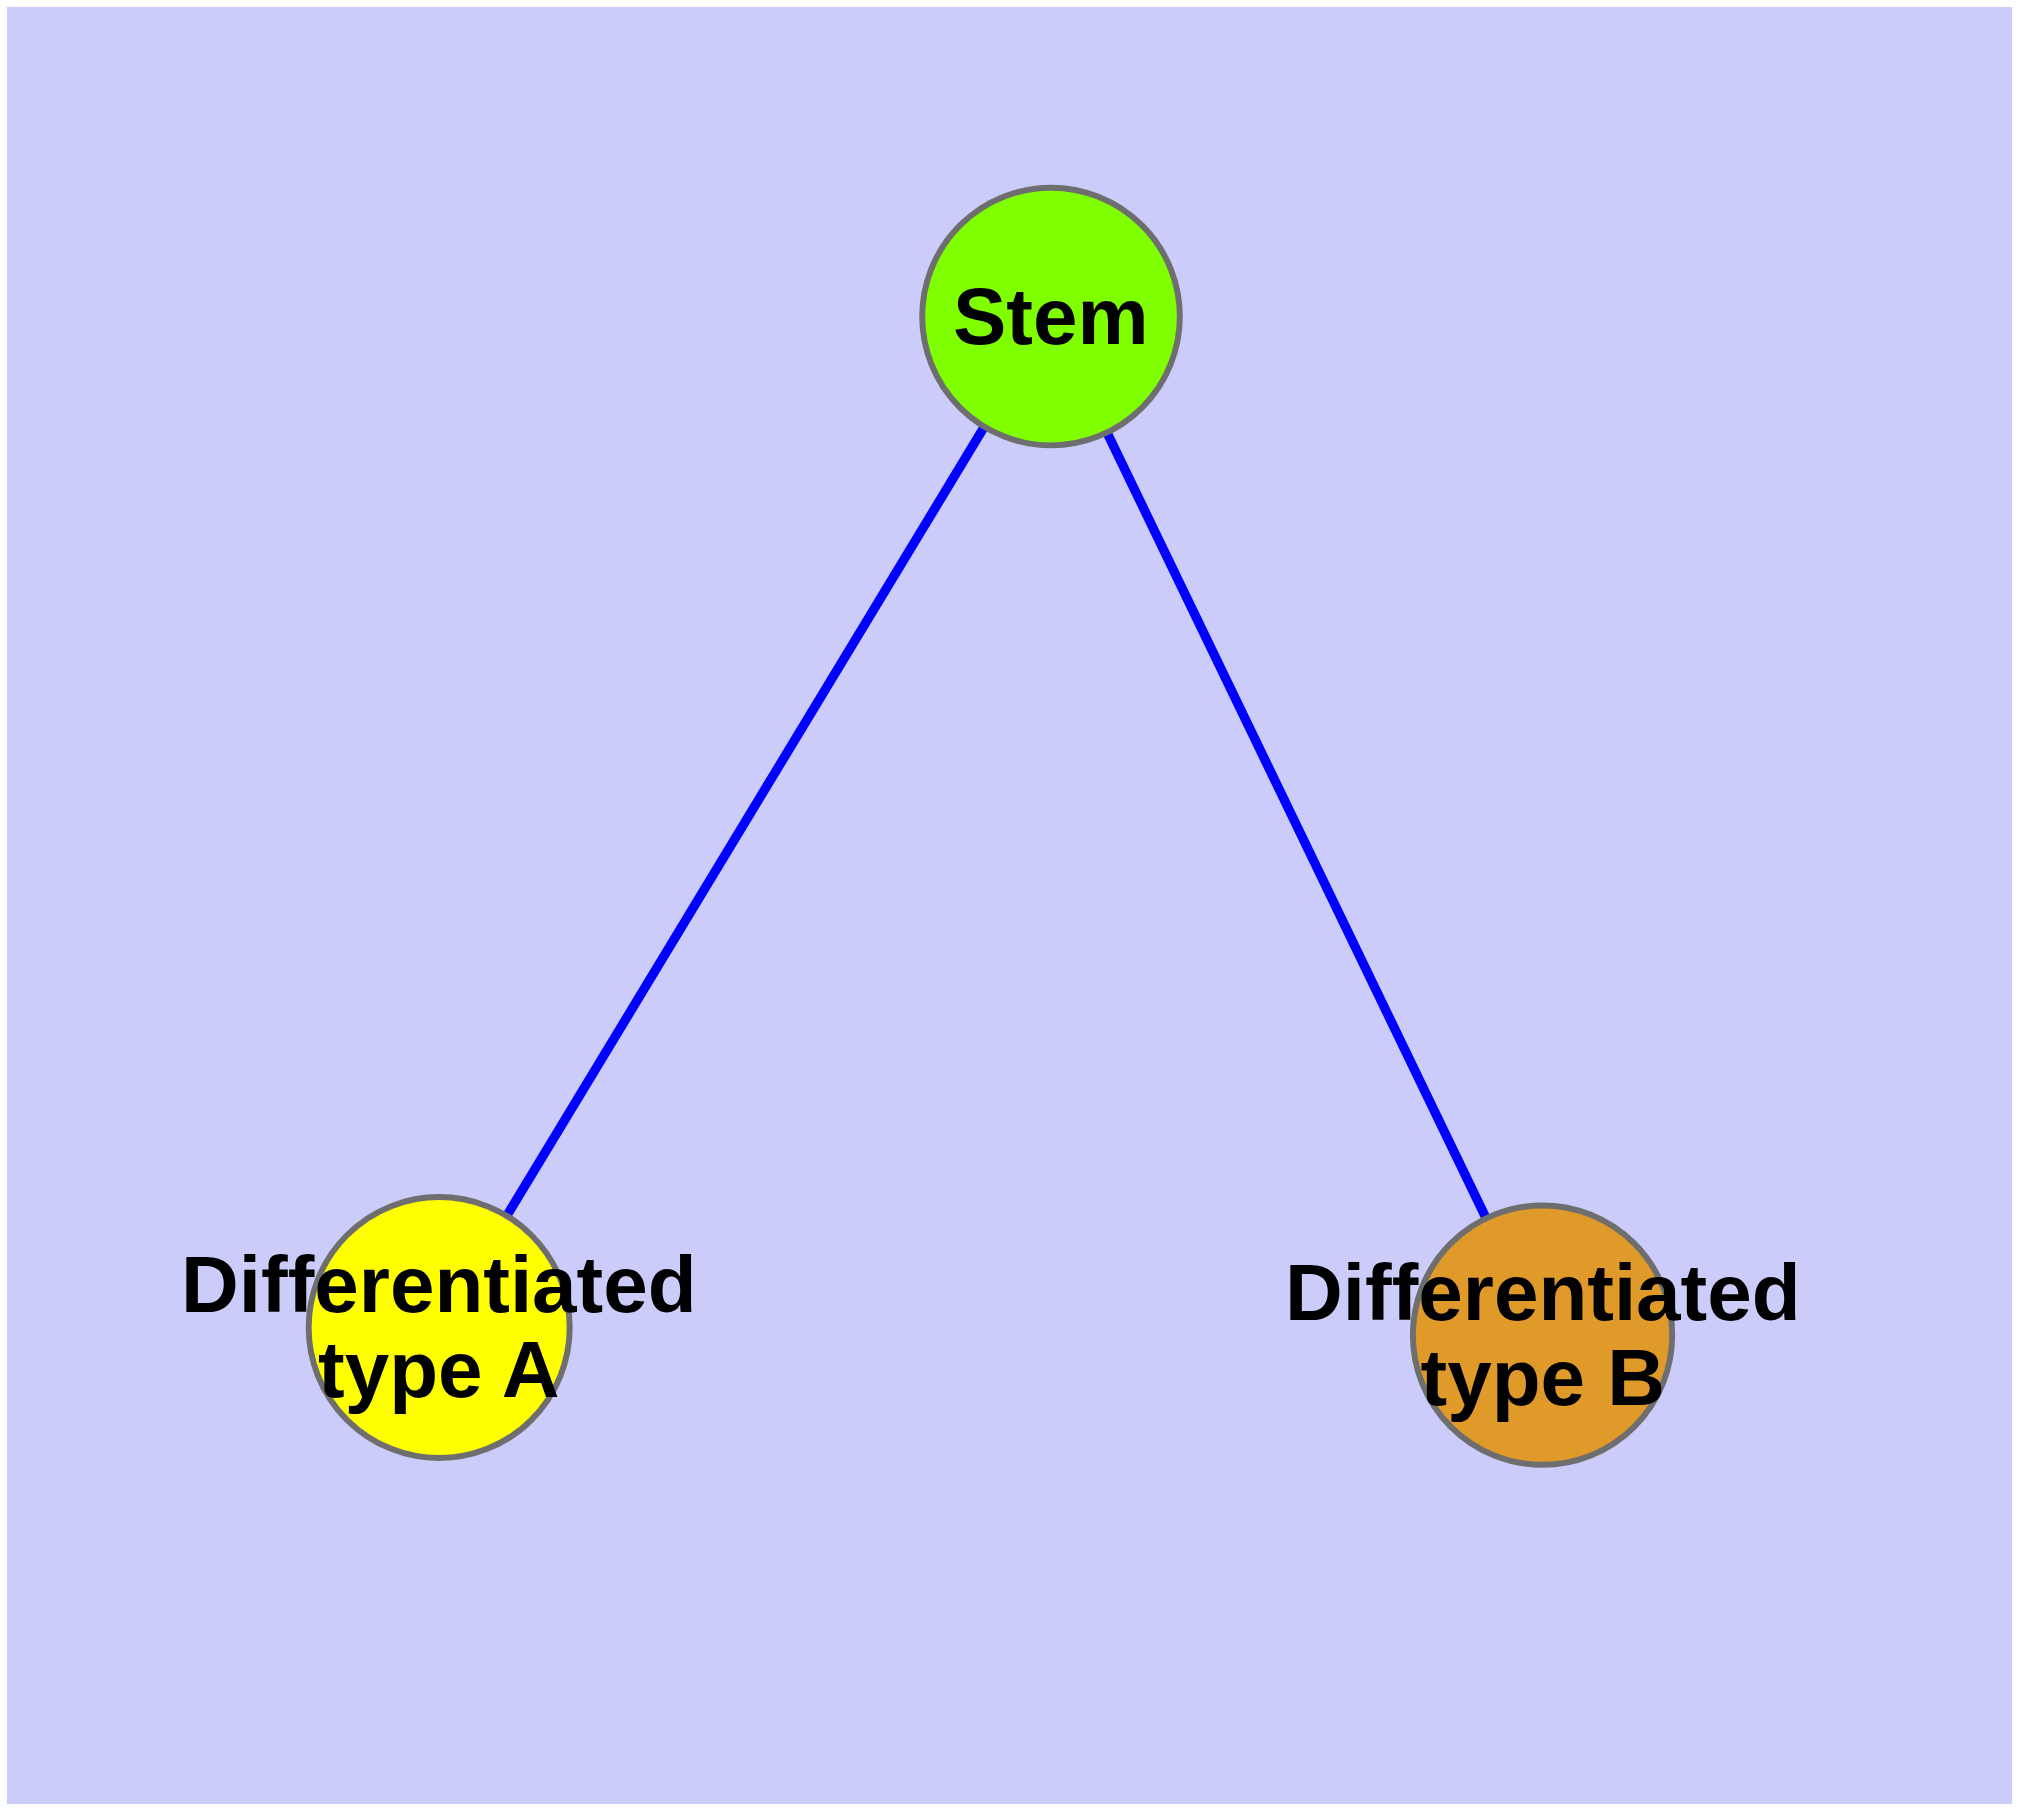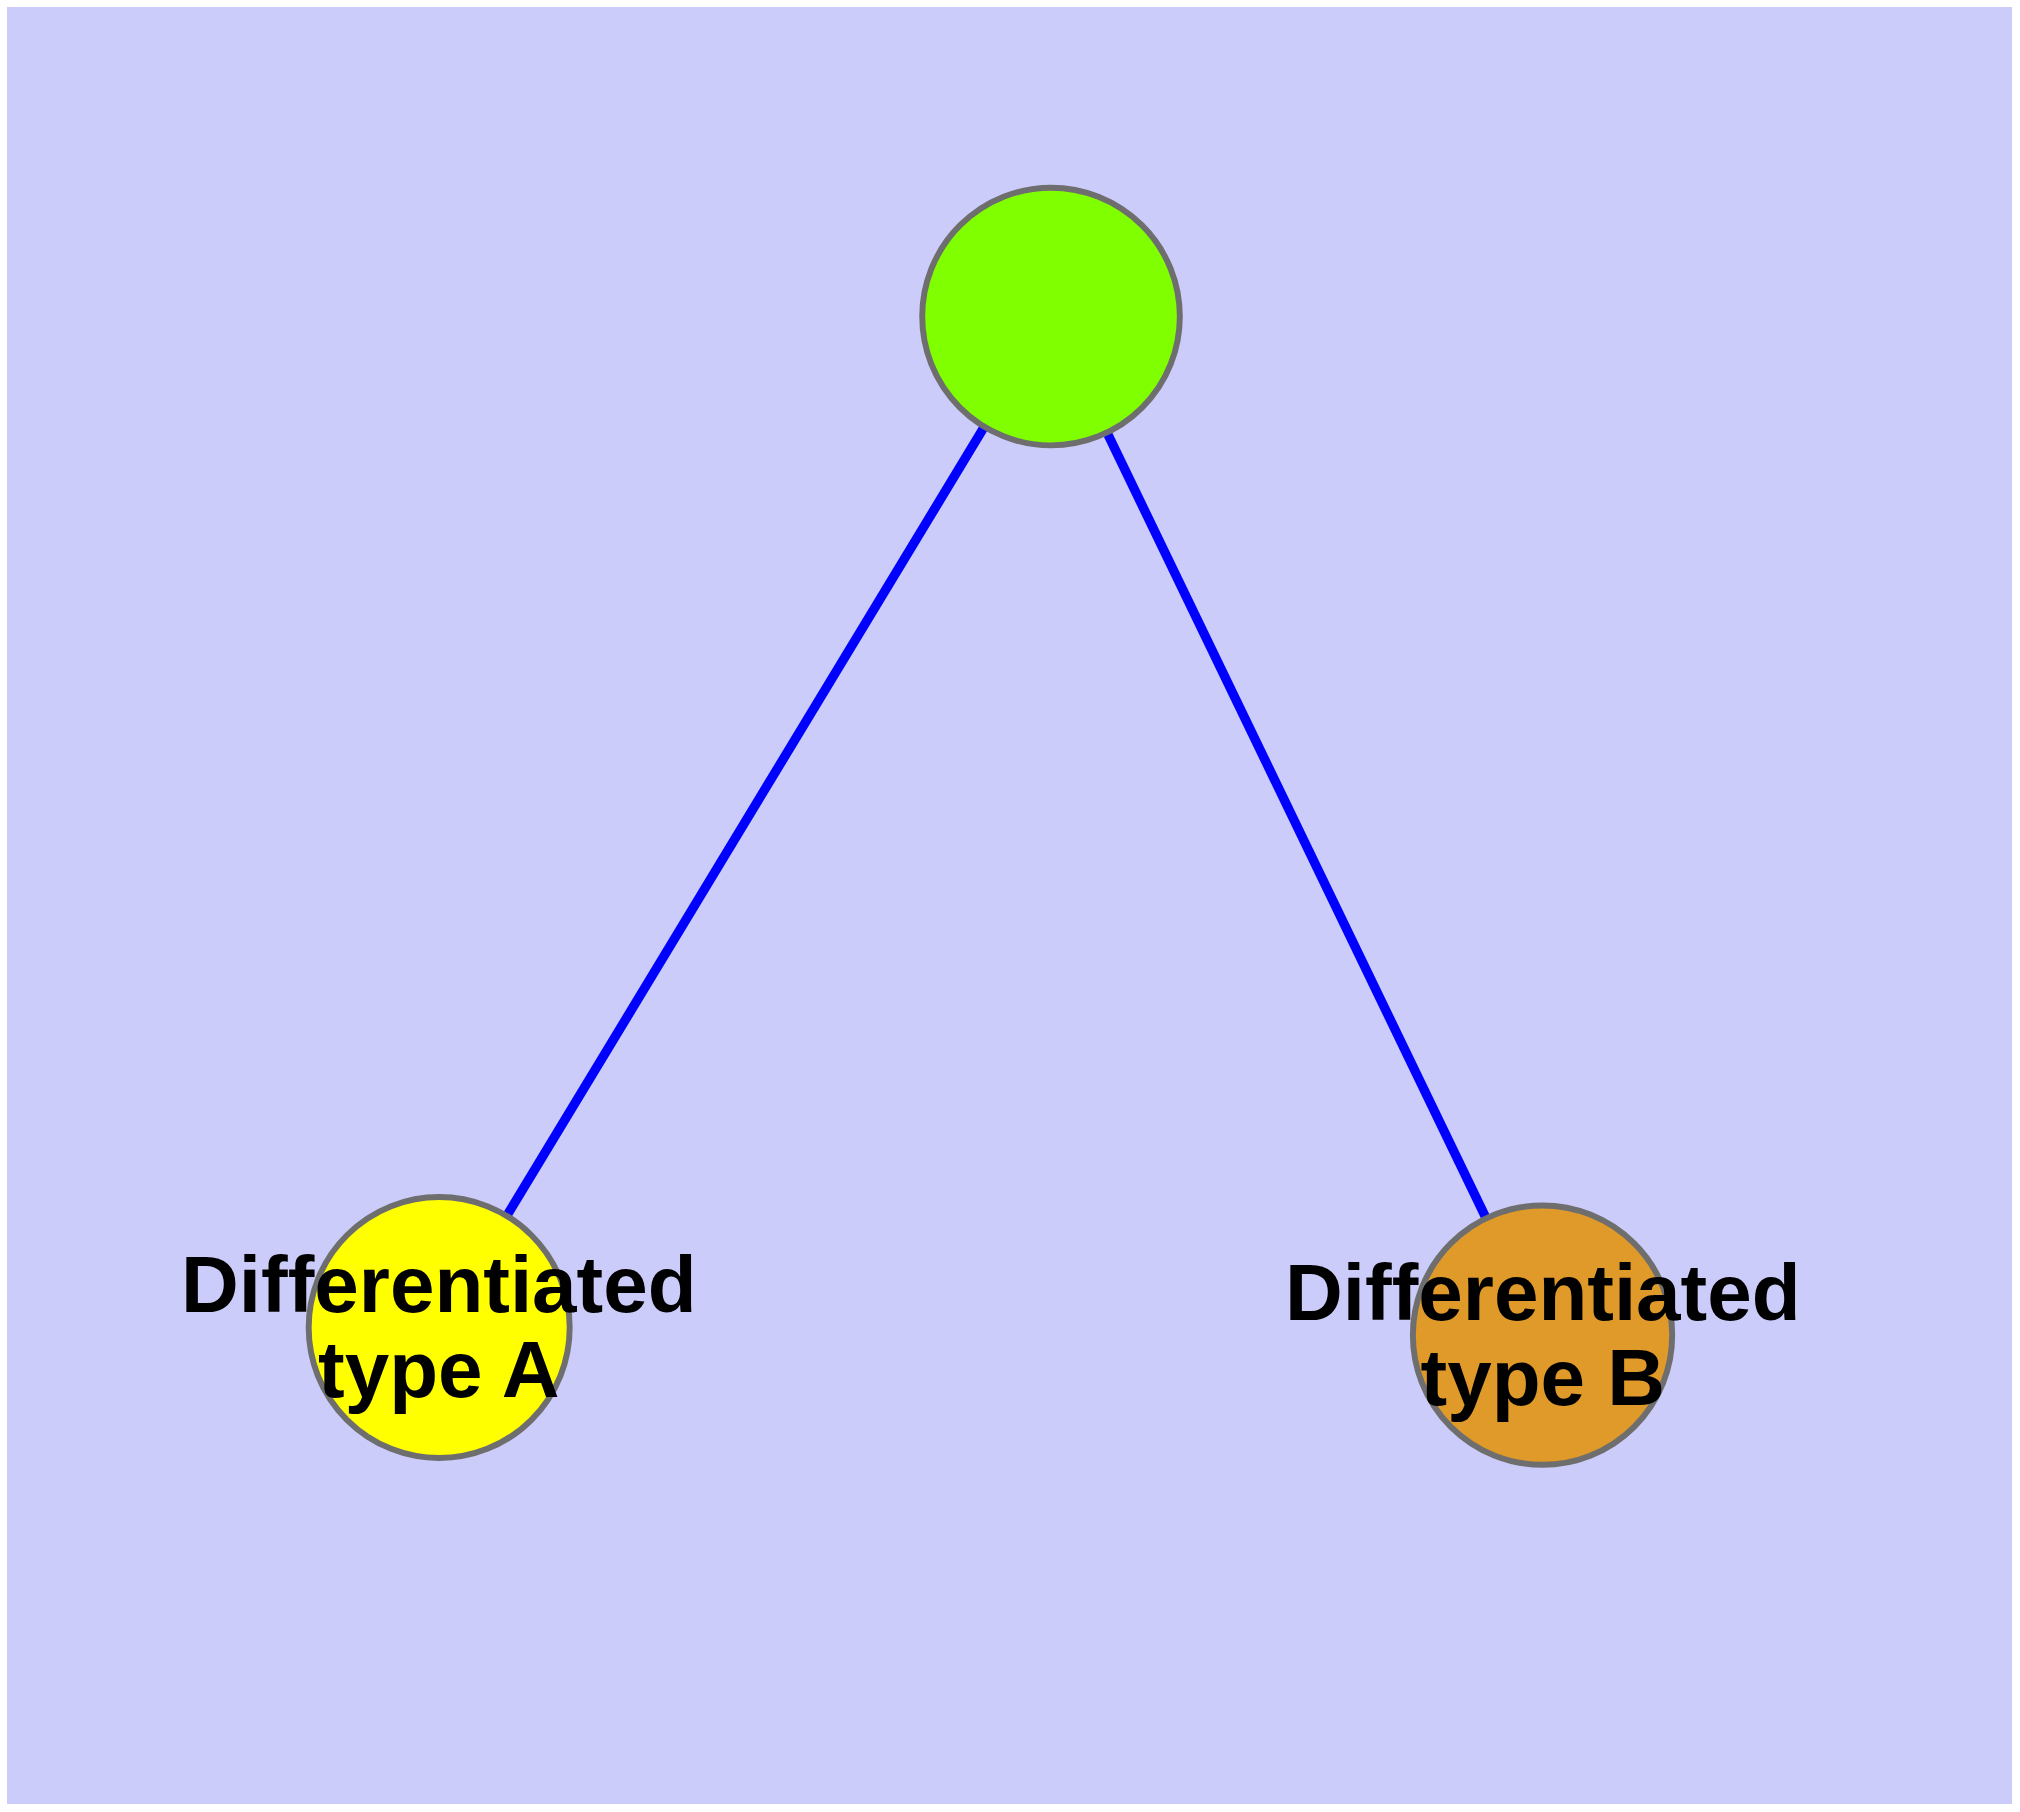--- a/index.html
+++ b/index.html
@@ -86,20 +86,21 @@
         <line class="edge-line" x1="1232" y1="365" x2="1812" y2="1567"></line>
       </g>
 
       <g>
         <circle class="node-circle-a" cx="510" cy="1558" r="154"></circle>
         <circle class="node-circle-b" cx="1812" cy="1567" r="153"></circle>
         <circle class="node-circle-stem" cx="1232" cy="365" r="152"></circle>
       </g>
     </svg>
 
+    <div class="node-label" id="label-stem">Stem</div>
 
     <div class="node-label" id="label-type-a">Differentiated
 type A</div>
 
     <div class="node-label" id="label-type-b">Differentiated
 type B</div>
 
   </div>
 </div>
 

